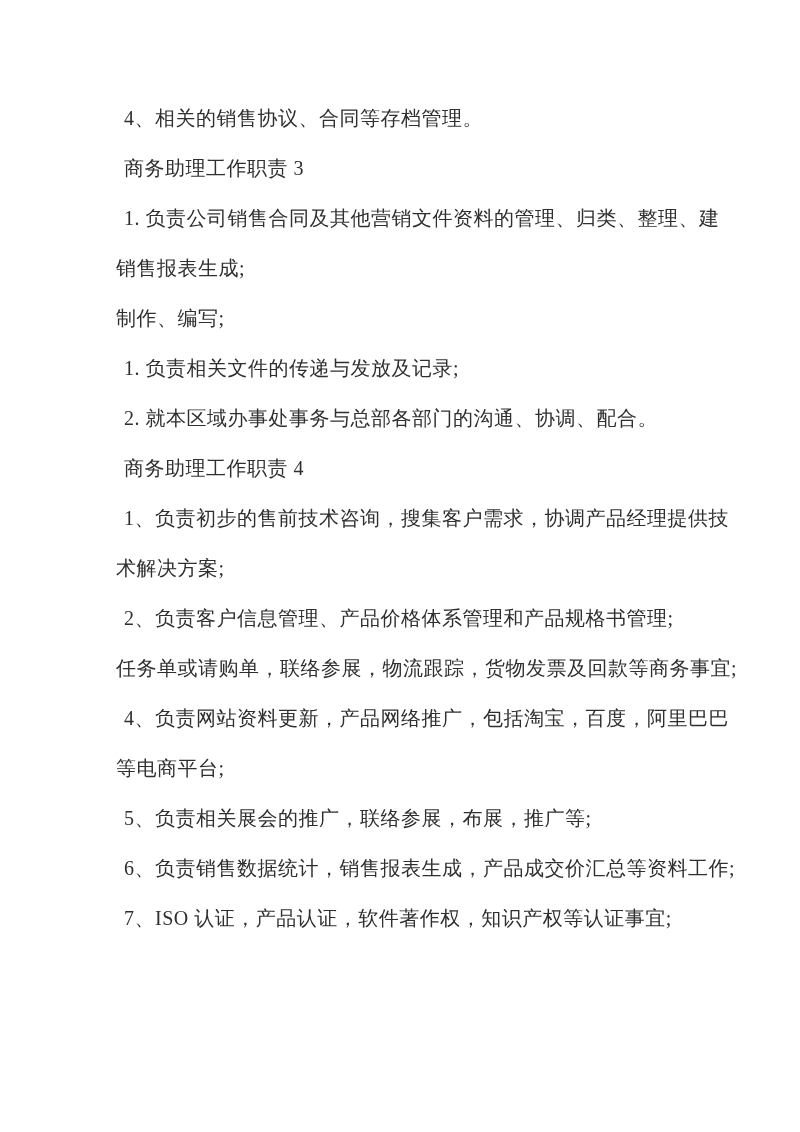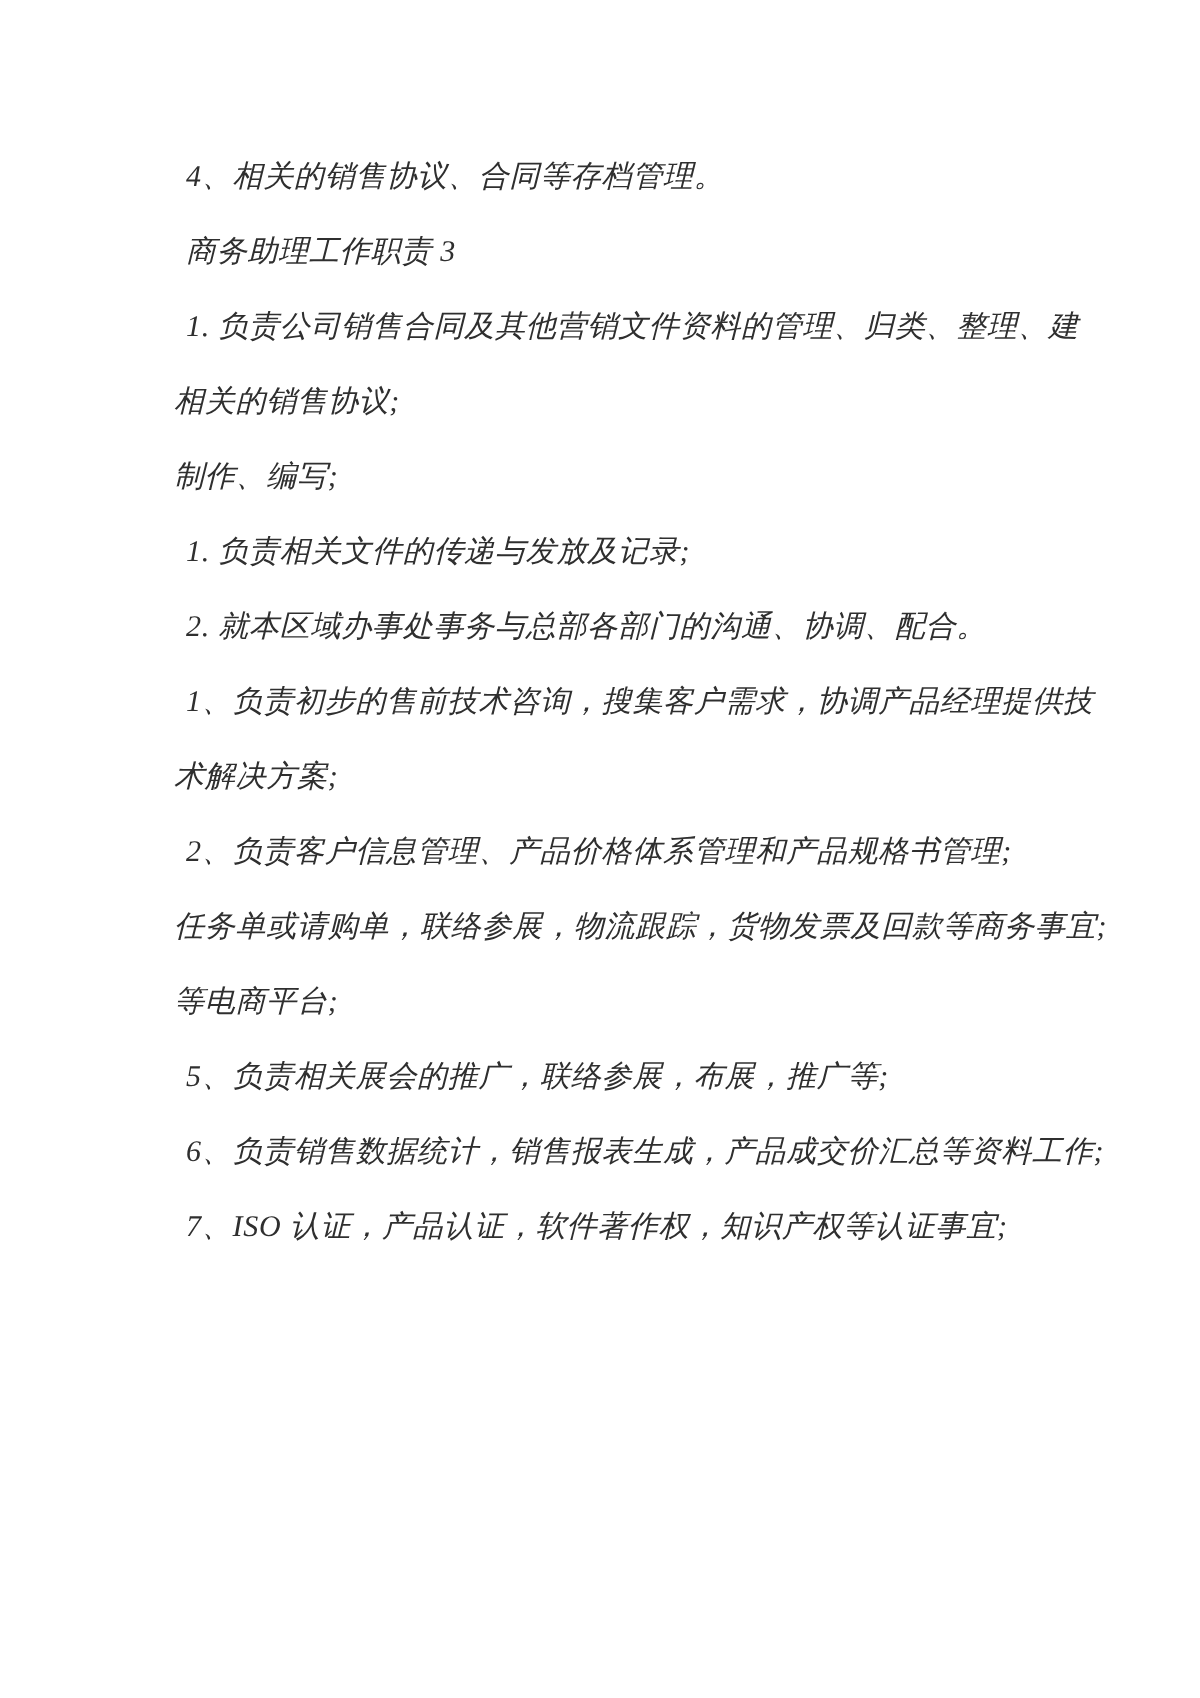--- a/index.html
+++ b/index.html
@@ -22,44 +22,45 @@
     width: 640px;
     color: #2f2f2f;
     font-size: 20px;
     line-height: 50px;
     letter-spacing: 0.5px;
   }
   .doc-line {
     height: 50px;
     white-space: nowrap;
     text-rendering: optimizeLegibility;
-    font-style: italic;
   }
   .doc-line.indent {
     padding-left: 8px;
   }
   .doc-line.heading {
     
     font-weight: normal;
   }
 </style>
 </head>
 <body>
 
 <div class="page">
   <div class="text-block" id="doc-lines" style="color: rgb(47, 47, 47);">
       <div class="doc-line indent">4、相关的销售协议、合同等存档管理。</div>
       <div class="doc-line indent heading">商务助理工作职责 3</div>
       <div class="doc-line indent">1. 负责公司销售合同及其他营销文件资料的管理、归类、整理、建</div>
-      <div class="doc-line">相关的销售协议;</div>
+      <div class="doc-line">销售报表生成;</div>
       <div class="doc-line">制作、编写;</div>
       <div class="doc-line indent">1. 负责相关文件的传递与发放及记录;</div>
       <div class="doc-line indent">2. 就本区域办事处事务与总部各部门的沟通、协调、配合。</div>
+      <div class="doc-line indent heading">商务助理工作职责 4</div>
       <div class="doc-line indent">1、负责初步的售前技术咨询，搜集客户需求，协调产品经理提供技</div>
       <div class="doc-line">术解决方案;</div>
       <div class="doc-line indent">2、负责客户信息管理、产品价格体系管理和产品规格书管理;</div>
       <div class="doc-line">任务单或请购单，联络参展，物流跟踪，货物发票及回款等商务事宜;</div>
+      <div class="doc-line indent">4、负责网站资料更新，产品网络推广，包括淘宝，百度，阿里巴巴</div>
       <div class="doc-line">等电商平台;</div>
       <div class="doc-line indent">5、负责相关展会的推广，联络参展，布展，推广等;</div>
       <div class="doc-line indent">6、负责销售数据统计，销售报表生成，产品成交价汇总等资料工作;</div>
       <div class="doc-line indent">7、ISO 认证，产品认证，软件著作权，知识产权等认证事宜;</div>
     </div>
 </div>
 
 </body></html>

